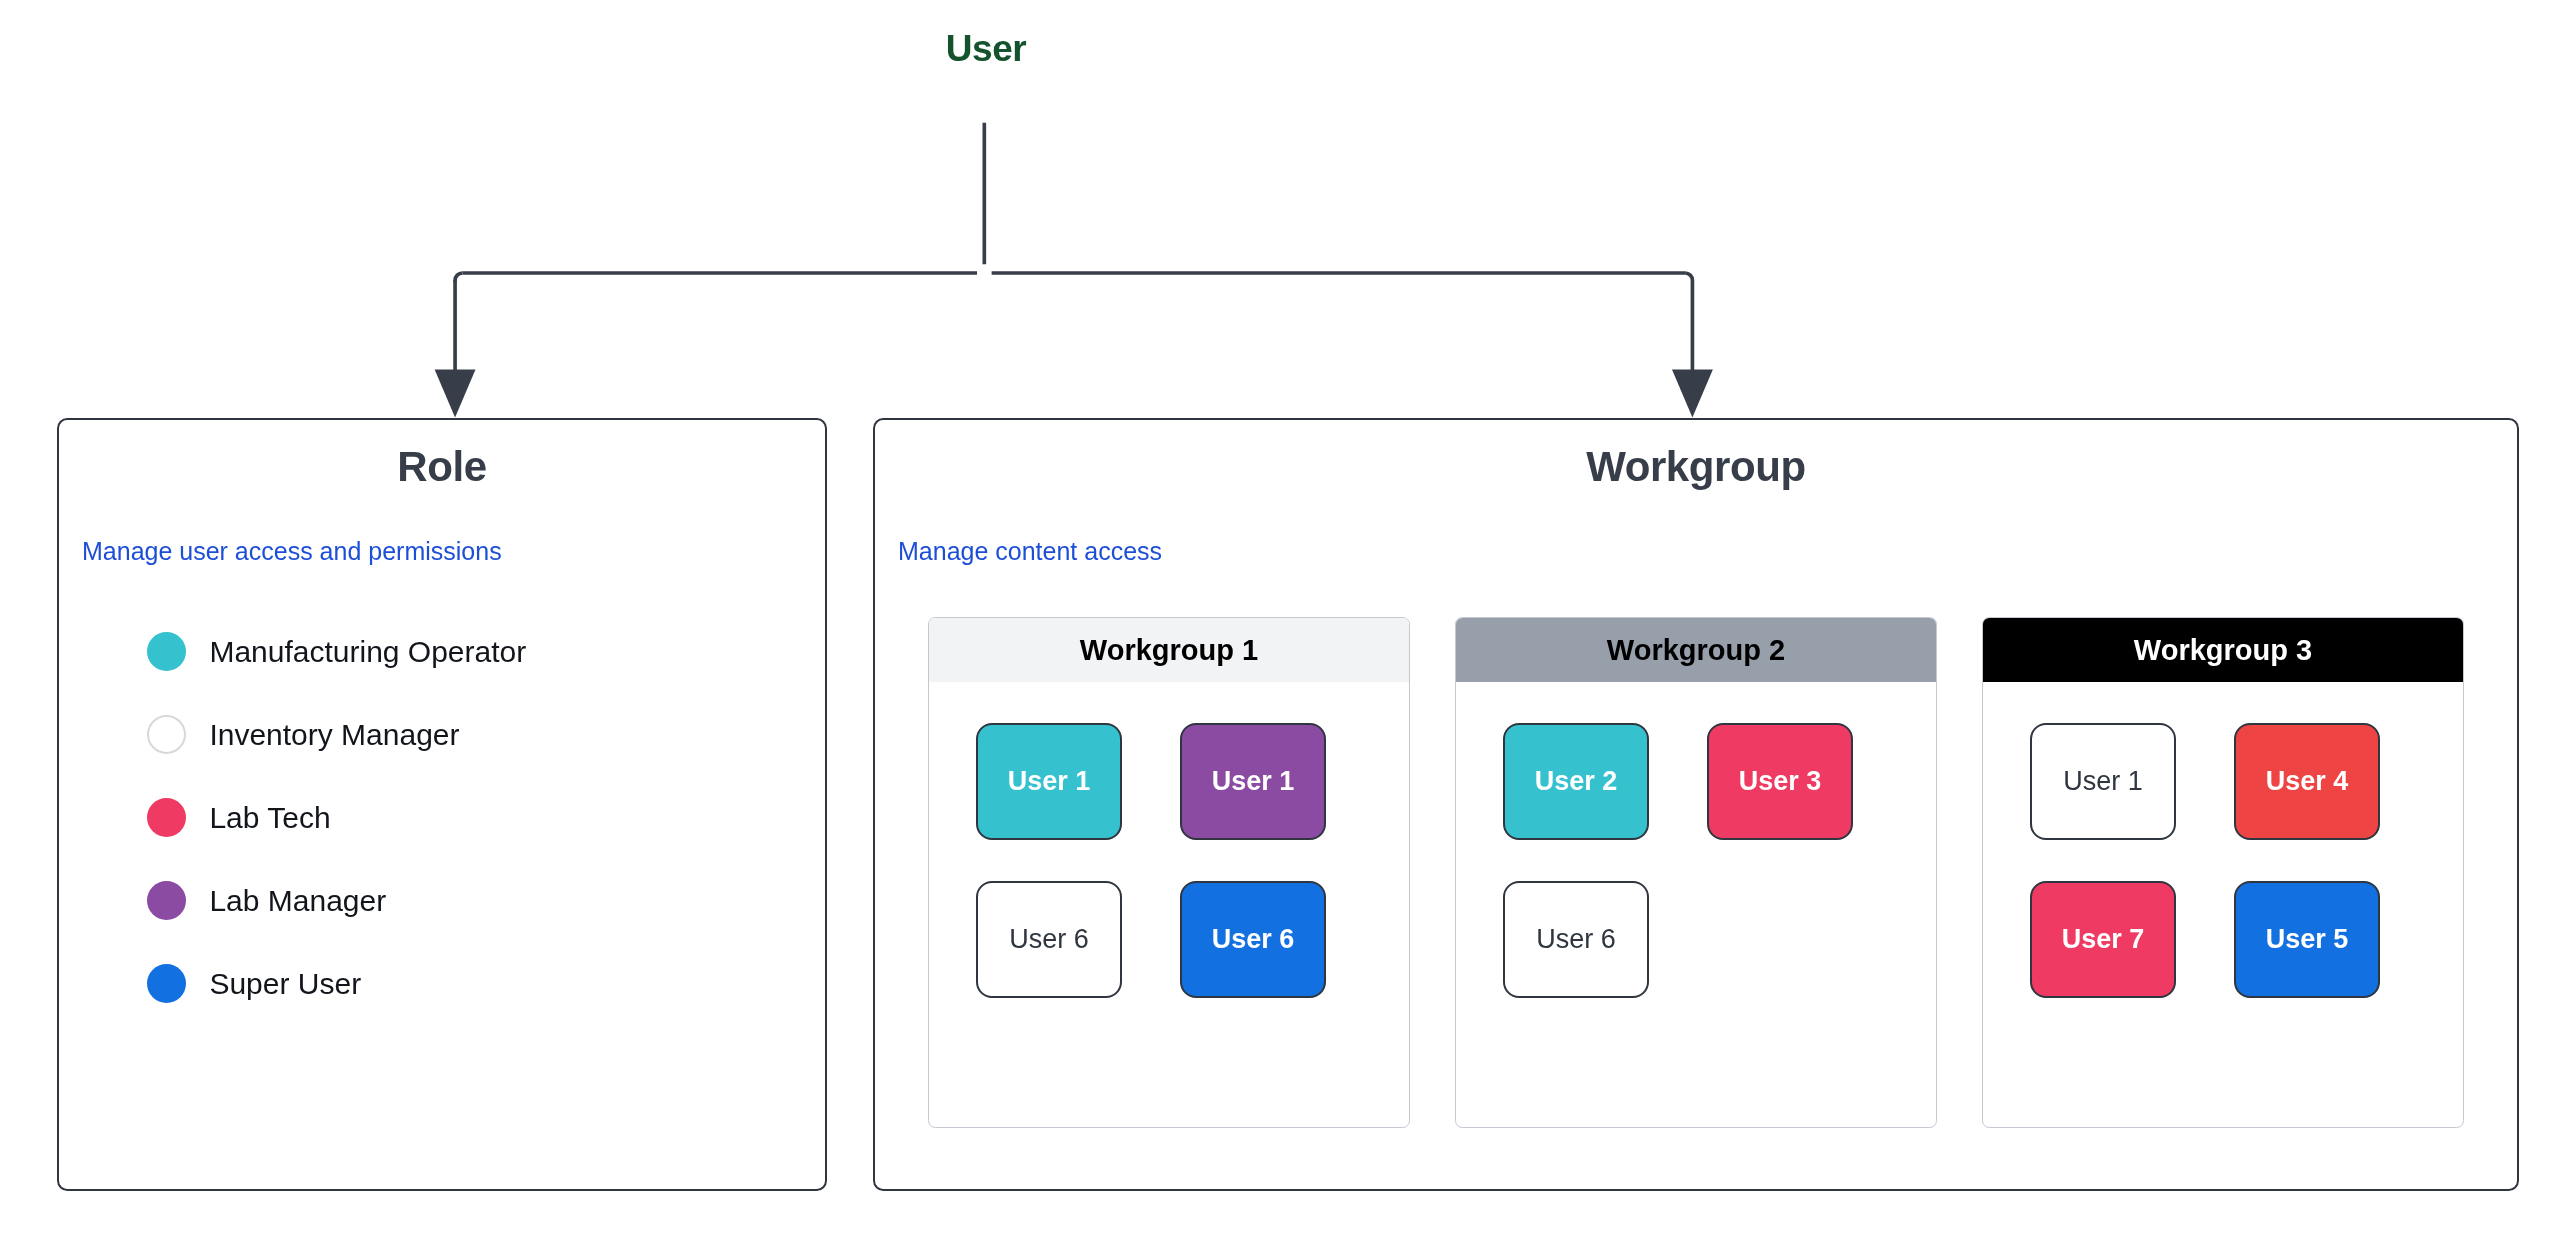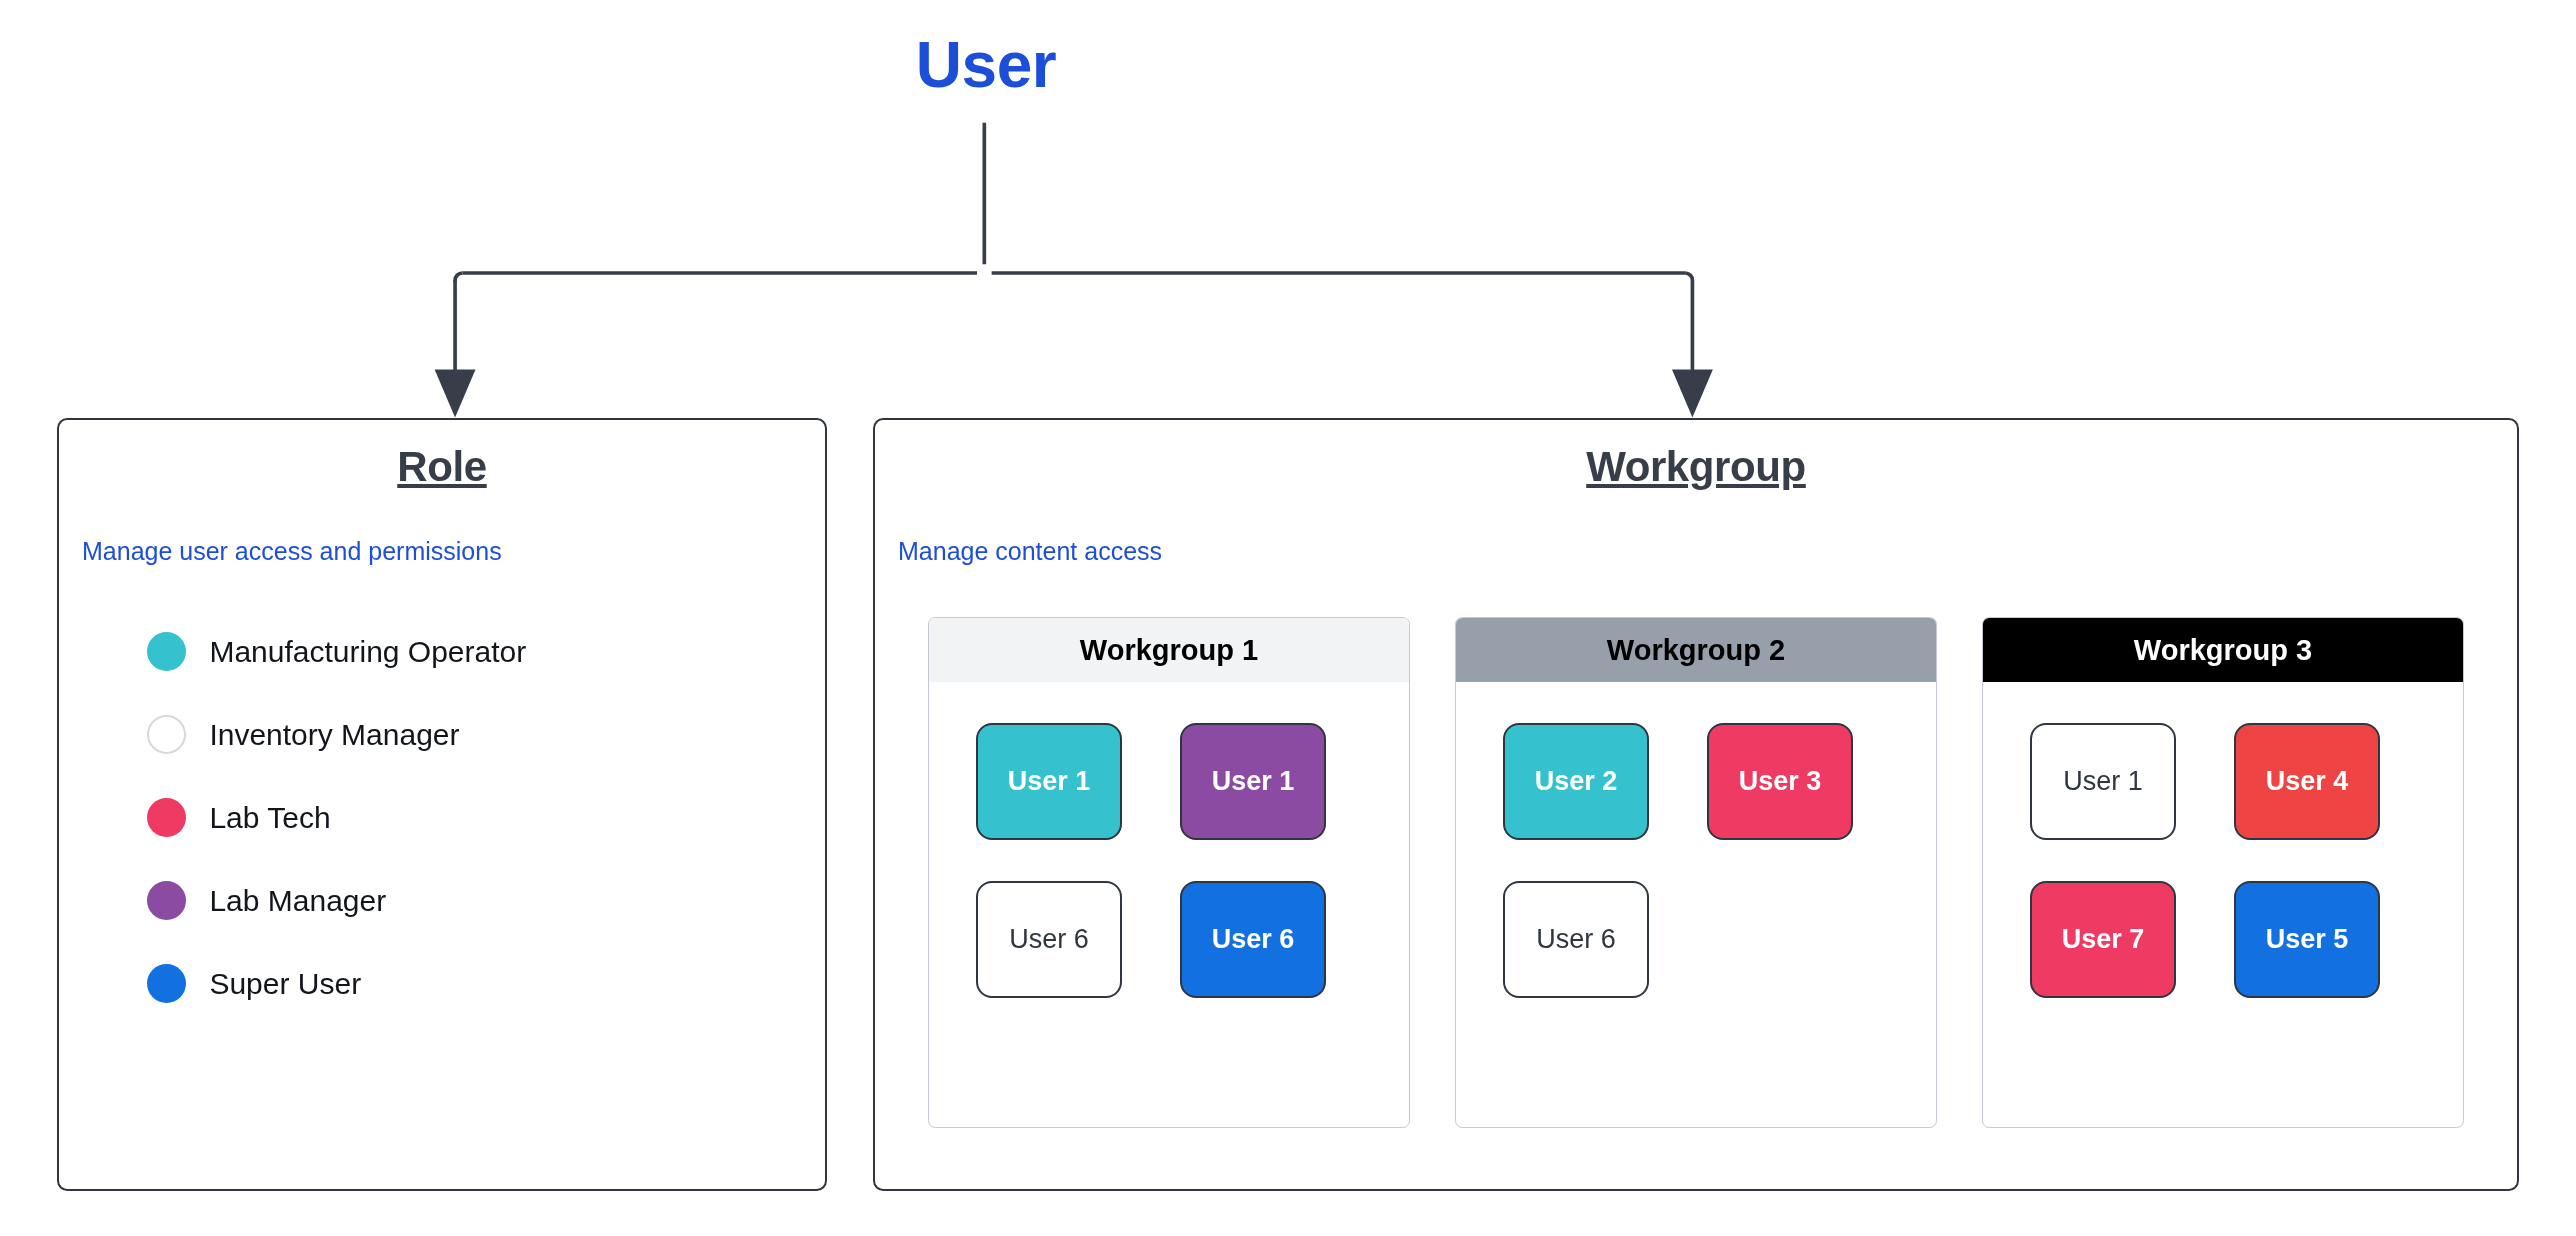--- a/index.html
+++ b/index.html
@@ -19,23 +19,23 @@
     overflow: hidden;
   }
 
   
   .root-node {
     position: absolute;
     left: 862px;
     top: 28px;
     width: 248px;
     text-align: center;
-    font-size: 64px;
-    font-weight: bold;
-    color: #1d4ed8;
+    font-size: 37px;
+    font-weight: bold;
+    color: #14532d;
     letter-spacing: -0.4px;
   }
 
   
   #connector {
     position: absolute;
     left: 0;
     top: 0;
     width: 2576px;
     height: 511px;
@@ -66,21 +66,20 @@
   .panel-title {
     position: absolute;
     left: 0;
     right: 0;
     top: 23.4px;
     text-align: center;
     font-size: 42px;
     font-weight: bold;
     color: #373e49;
     letter-spacing: -0.4px;
-    text-decoration: underline;
   }
   .panel-subtitle {
     position: absolute;
     left: 0;
     right: 0;
     top: 117px;
     text-align: left;
     font-size: 25px;
     font-weight: normal;
     color: #1d4ed8;

